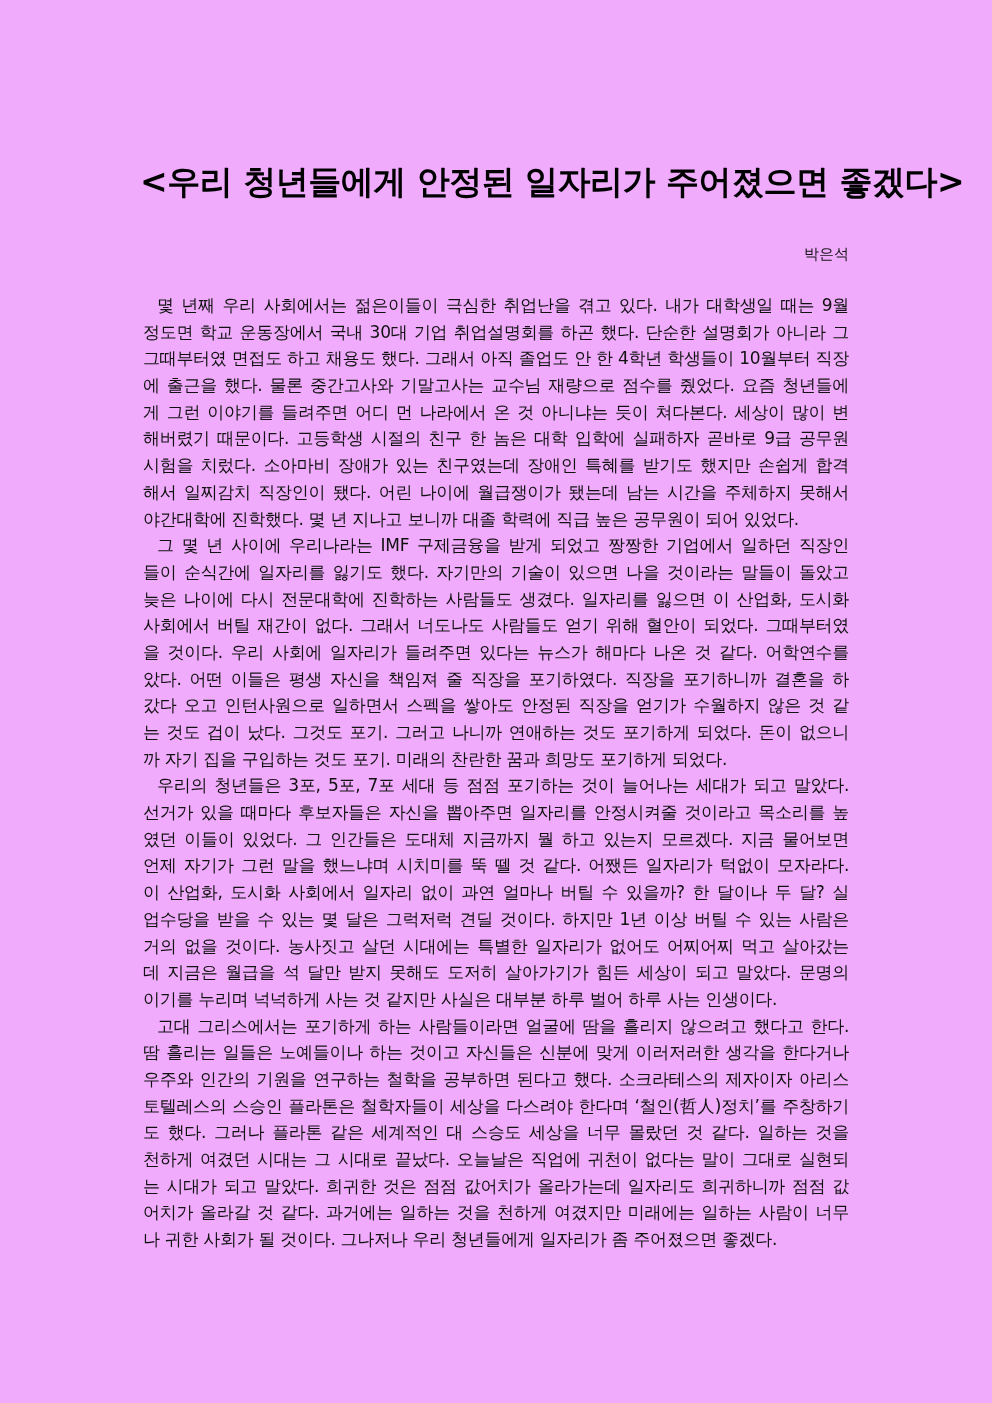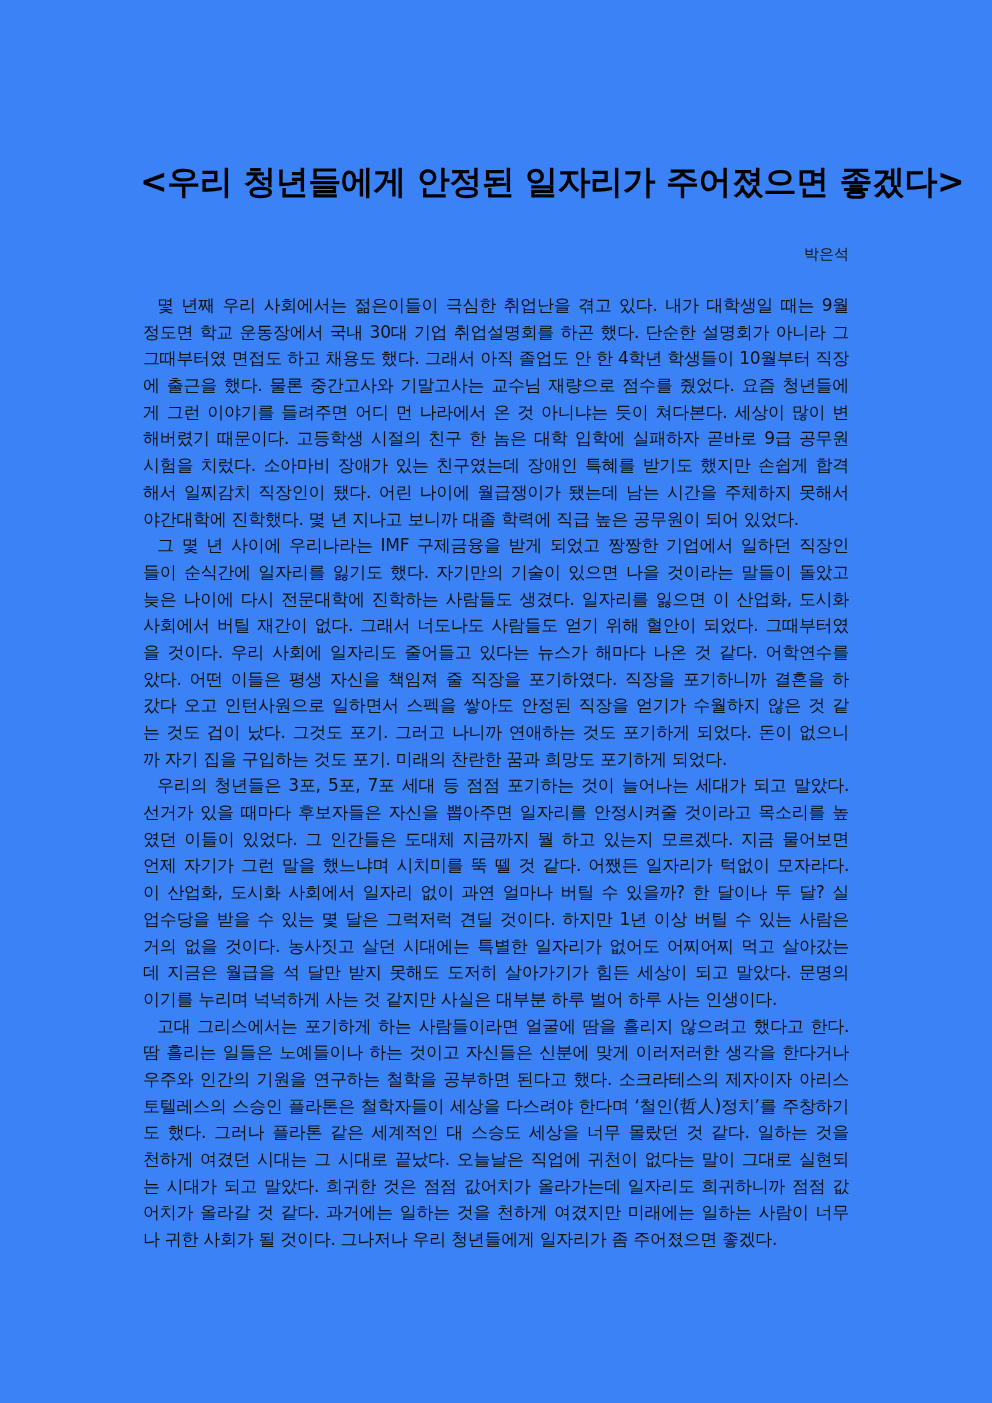--- a/index.html
+++ b/index.html
@@ -1,18 +1,18 @@
 <!DOCTYPE html>
 <html><head>
 <meta charset="utf-8">
 <style>
   html, body { margin: 0; padding: 0; background: #ffffff; }
   body { width: 992px; height: 1403px; position: relative; overflow: hidden;
          font-family: "DejaVu Sans", "Liberation Sans", sans-serif; color: #111; }
-  .page { position: absolute; left: 0; top: 0; width: 992px; height: 1403px; background: #3b82f6; }
+  .page { position: absolute; left: 0; top: 0; width: 992px; height: 1403px; background: #f0abfc; }
   .title { position: absolute; left: 140px; width: 720px; top: 158px; height: 48px;
            text-align: center; font-family: "DejaVu Sans", sans-serif; font-weight: bold;
            font-size: 33px; line-height: 48px; letter-spacing: -0.5px; color: #000; white-space: nowrap; }
   .author { position: absolute; right: 143px; top: 244px; font-size: 15px; line-height: 20px; color: #111; }
   .body { position: absolute; left: 143px; top: 292px; width: 706px; }
   .line { height: 26.7px; line-height: 26.7px; font-size: 17px; white-space: nowrap;
           text-align: justify; text-align-last: justify; letter-spacing: -0.3px; overflow: visible; }
   .line.last { text-align-last: left; }
   .line.indent { padding-left: 14px; }
 </style>
@@ -35,21 +35,21 @@
       <div class="line">시험을 치렀다. 소아마비 장애가 있는 친구였는데 장애인 특혜를 받기도 했지만 손쉽게 합격</div>
       <div class="line">해서 일찌감치 직장인이 됐다. 어린 나이에 월급쟁이가 됐는데 남는 시간을 주체하지 못해서</div>
       <div class="line last">야간대학에 진학했다. 몇 년 지나고 보니까 대졸 학력에 직급 높은 공무원이 되어 있었다.</div>
     </div>
 
     <div>
       <div class="line indent">그 몇 년 사이에 우리나라는 IMF 구제금융을 받게 되었고 짱짱한 기업에서 일하던 직장인</div>
       <div class="line">들이 순식간에 일자리를 잃기도 했다. 자기만의 기술이 있으면 나을 것이라는 말들이 돌았고</div>
       <div class="line">늦은 나이에 다시 전문대학에 진학하는 사람들도 생겼다. 일자리를 잃으면 이 산업화, 도시화</div>
       <div class="line">사회에서 버틸 재간이 없다. 그래서 너도나도 사람들도 얻기 위해 혈안이 되었다. 그때부터였</div>
-      <div class="line">을 것이다. 우리 사회에 일자리도 줄어들고 있다는 뉴스가 해마다 나온 것 같다. 어학연수를</div>
+      <div class="line">을 것이다. 우리 사회에 일자리가 들려주면 있다는 뉴스가 해마다 나온 것 같다. 어학연수를</div>
       <div class="line">았다. 어떤 이들은 평생 자신을 책임져 줄 직장을 포기하였다. 직장을 포기하니까 결혼을 하</div>
       <div class="line">갔다 오고 인턴사원으로 일하면서 스펙을 쌓아도 안정된 직장을 얻기가 수월하지 않은 것 같</div>
       <div class="line">는 것도 겁이 났다. 그것도 포기. 그러고 나니까 연애하는 것도 포기하게 되었다. 돈이 없으니</div>
       <div class="line last">까 자기 집을 구입하는 것도 포기. 미래의 찬란한 꿈과 희망도 포기하게 되었다.</div>
     </div>
 
     <div>
       <div class="line indent">우리의 청년들은 3포, 5포, 7포 세대 등 점점 포기하는 것이 늘어나는 세대가 되고 말았다.</div>
       <div class="line">선거가 있을 때마다 후보자들은 자신을 뽑아주면 일자리를 안정시켜줄 것이라고 목소리를 높</div>
       <div class="line">였던 이들이 있었다. 그 인간들은 도대체 지금까지 뭘 하고 있는지 모르겠다. 지금 물어보면</div>

